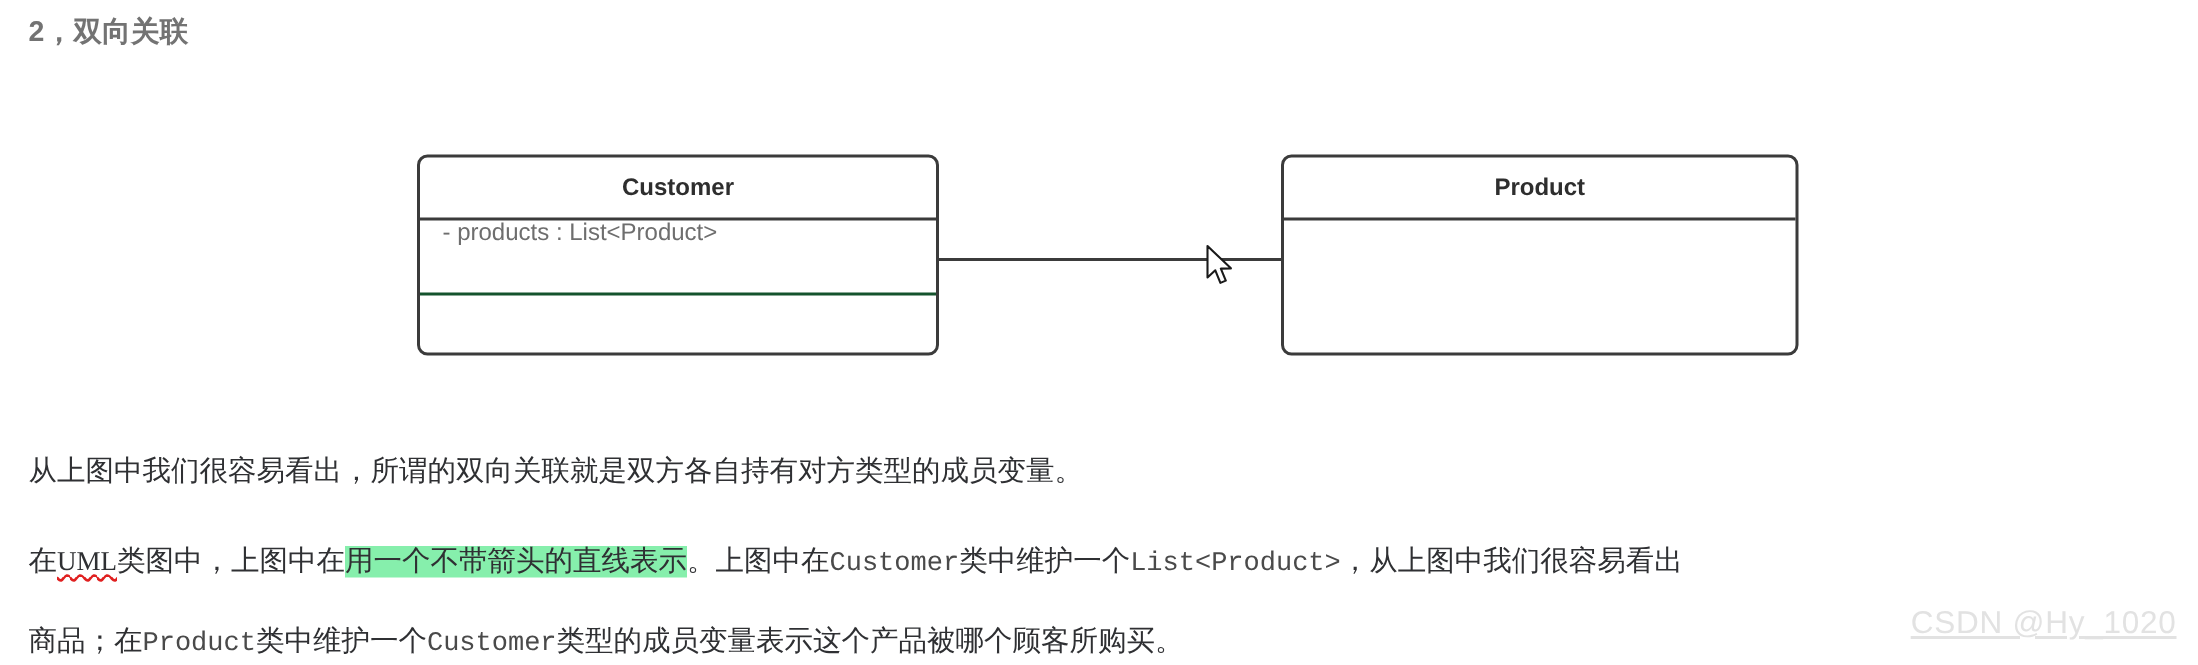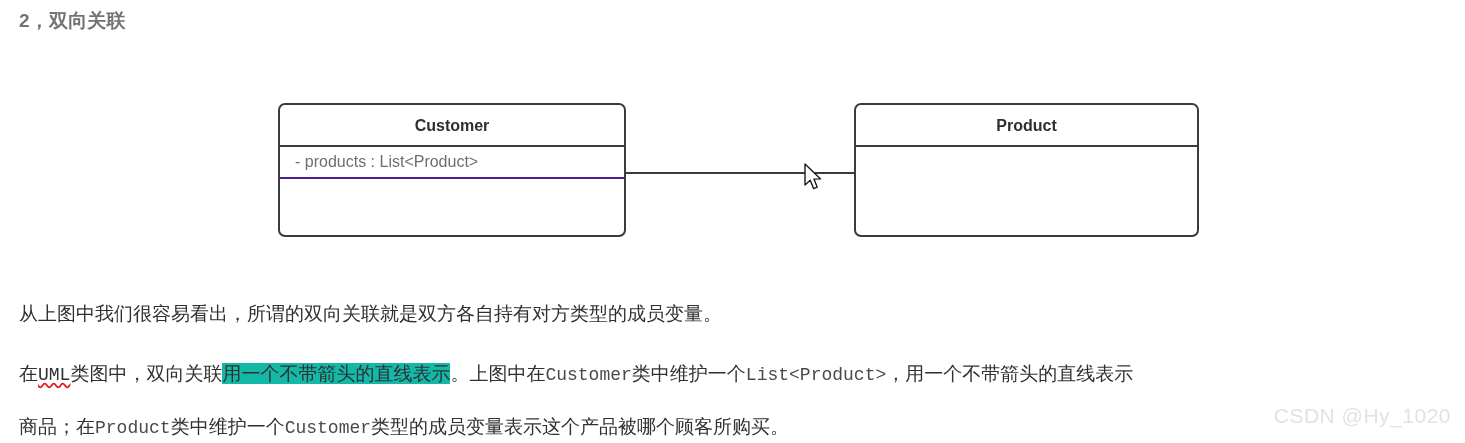--- a/index.html
+++ b/index.html
@@ -59,25 +59,25 @@
     font-weight: bold;
     color: #2e2e2e;
     box-sizing: border-box;
     border-bottom: 2px solid #3b3b3b;
   }
   .uml-attrs {
     position: absolute;
     left: 0;
     top: 42px;
     width: 100%;
-    height: 32px;
+    height: 50px;
     box-sizing: border-box;
-    border-bottom: 2px solid #4c1d95;
+    border-bottom: 2px solid #14532d;
     display: flex;
-    align-items: center;
+    align-items: flex-start;
   }
   .uml-attr-text {
     padding-left: 15px;
     font-size: 16px;
     color: #6e6e6e;
     white-space: nowrap;
   }
   .uml-ops {
     position: absolute;
     left: 0;
@@ -117,40 +117,41 @@
   .para.p1 { left: 19px; top: 301px; }
   .para.p2 { left: 19px; top: 361px; }
   .para.p3 { left: 19px; top: 414px; }
 
   .code {
     font-family: "Liberation Mono", "DejaVu Sans Mono", monospace;
     font-size: 18px;
     color: #4a4a4a;
   }
   .sel {
-    background: #14b8a6;
+    background: #86efac;
   }
   .spell {
-    font-family: Liberation Mono, monospace;
+    font-family: Liberation Serif, serif;
     font-size: 18px;
     color: #2f3033;
     text-decoration: underline wavy #e02020;
     text-decoration-skip-ink: none;
     text-underline-offset: 2px;
   }
 
   
   .watermark {
     position: absolute;
     right: 14px;
     top: 404px;
     font-size: 21px;
     color: #e2e2e2;
     letter-spacing: 0.5px;
     white-space: nowrap;
+    text-decoration: underline;
   }
 </style>
 </head>
 <body>
 
 <div class="heading">2，双向关联</div>
 
 <div class="diagram">
 
   <div class="uml-box customer">
@@ -169,20 +170,20 @@
   </div>
 
   <svg class="cursor" viewBox="0 0 22 30">
     <path d="M2,1 L2,22 L7.2,17.2 L10.6,25.6 L14.2,24.1 L10.9,16.1 L17.6,15.9 Z" fill="#ffffff" stroke="#1a1a1a" stroke-width="1.4" stroke-linejoin="round"></path>
   </svg>
 </div>
 
 <div class="para p1">从上图中我们很容易看出，所谓的双向关联就是双方各自持有对方类型的成员变量。</div>
 
 <div class="para p2">
-  <span>在</span><span class="spell">UML</span><span>类图中，双向关联</span><span class="sel">用一个不带箭头的直线表示</span><span>。上图中在</span><span class="code">Customer</span><span>类中维护一个</span><span class="code">List&lt;Product&gt;</span><span>，用一个不带箭头的直线表示</span>
+  <span>在</span><span class="spell">UML</span><span>类图中，上图中在</span><span class="sel">用一个不带箭头的直线表示</span><span>。上图中在</span><span class="code">Customer</span><span>类中维护一个</span><span class="code">List&lt;Product&gt;</span><span>，从上图中我们很容易看出</span>
 </div>
 
 <div class="para p3">
   <span>商品；在</span><span class="code">Product</span><span>类中维护一个</span><span class="code">Customer</span><span>类型的成员变量表示这个产品被哪个顾客所购买。</span>
 </div>
 
 <div class="watermark">CSDN @Hy_1020</div>
 
 </body></html>

